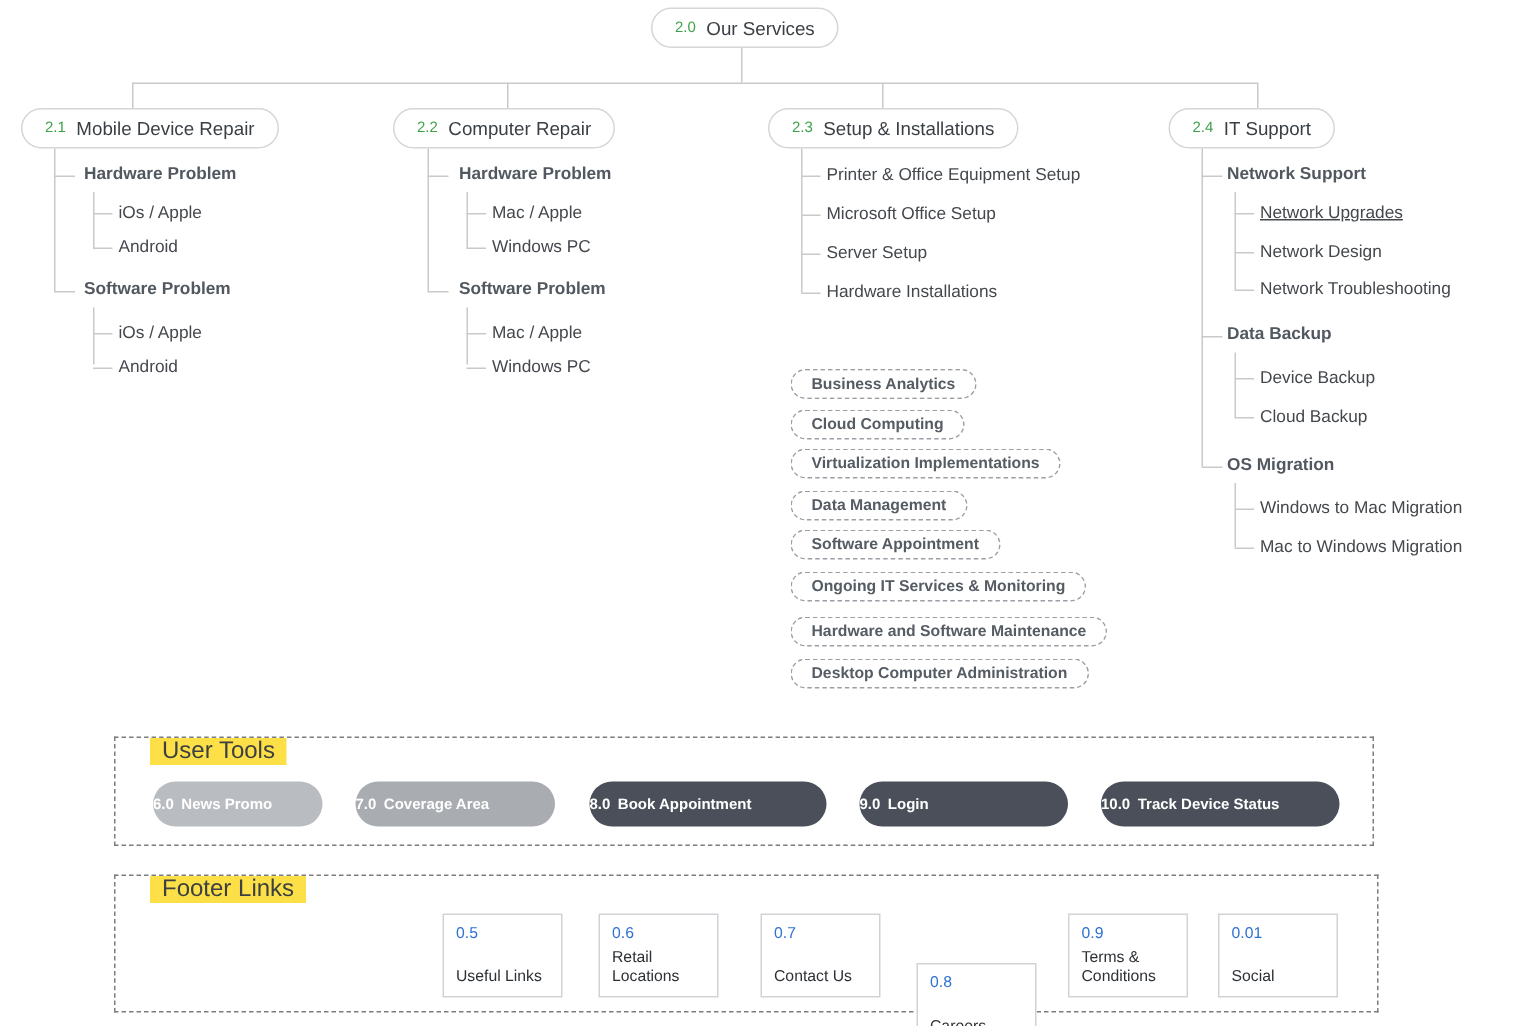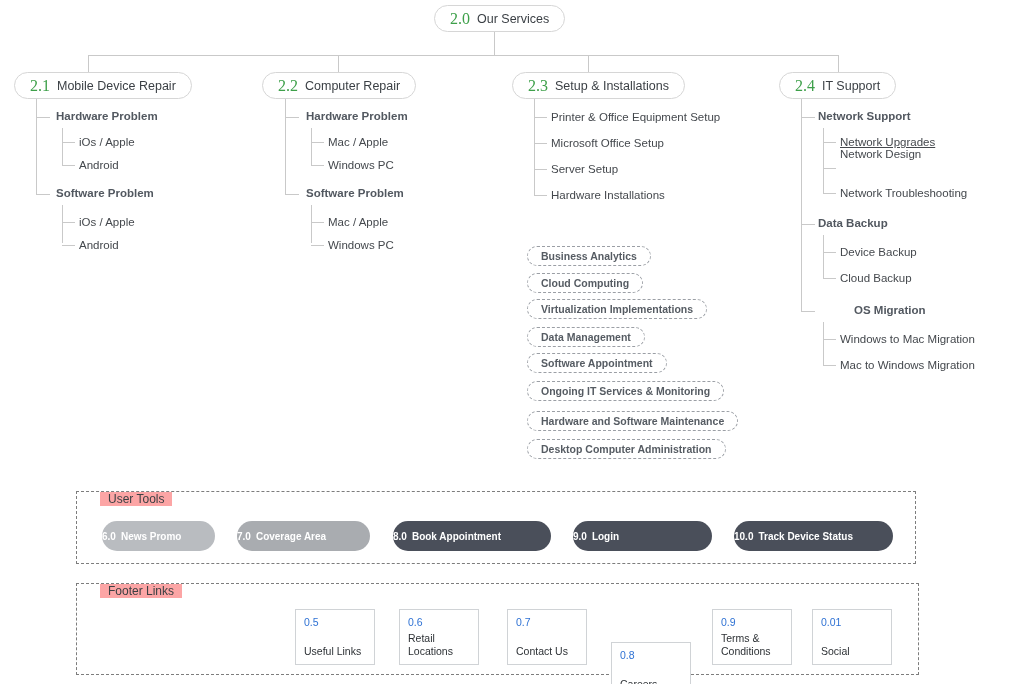--- a/index.html
+++ b/index.html
@@ -26,22 +26,21 @@
     padding: 0 15px;
     border: 1px solid #d6d6d6;
     border-radius: 14px;
     background: #ffffff;
     font-size: 12.5px;
     white-space: nowrap;
     box-sizing: border-box;
   }
   .node .num {
     color: #3ea04a;
-    font-size: 16px;
-    font-family: Liberation Serif, serif;
+    font-size: 10px;
   }
   .node .lbl {
     color: #3a3f44;
     font-size: 12.5px;
   }
 
   
   .branch {
     position: absolute;
     font-size: 11.5px;
@@ -92,23 +91,23 @@
   }
 
   
   .group {
     position: absolute;
     border: 1px dashed #7d7d7d;
     box-sizing: border-box;
   }
   .group-legend {
     position: absolute;
-    background: #fca5a5;
+    background: #fde047;
     padding: 0 8px;
-    font-size: 12px;
+    font-size: 16px;
     color: #3c4043;
     white-space: nowrap;
   }
 
   
   .toolpill {
     position: absolute;
     display: flex;
     align-items: center;
     justify-content: flex-start;
@@ -218,27 +217,27 @@
 <div class="node" style="left:779px; top:72px;">
   <span class="num">2.4</span>
   <span class="lbl">IT Support</span>
 </div>
 <div class="vline" style="left:801px; top:99px; height:212px;"></div>
 <div class="hline" style="left:801px; top:117px; width:14px;"></div>
 <div class="hline" style="left:801px; top:224px; width:14px;"></div>
 <div class="hline" style="left:801px; top:311px; width:14px;"></div>
 <div class="branch lv1" style="left:818px; top:110px;">Network Support</div>
 <div class="branch lv1" style="left:818px; top:217px;">Data Backup</div>
-<div class="branch lv1" style="left:818px; top:304px;margin-left:36px;">OS Migration</div>
+<div class="branch lv1" style="left:818px; top:304px;">OS Migration</div>
 <div class="vline" style="left:823px; top:128px; height:65px;"></div>
 <div class="hline" style="left:823px; top:142px; width:13px;"></div>
 <div class="hline" style="left:823px; top:168px; width:13px;"></div>
 <div class="hline" style="left:823px; top:193px; width:13px;"></div>
 <div class="branch lv2" style="left:840px; top:136px;text-decoration:underline;">Network Upgrades</div>
-<div class="branch lv2" style="left:840px; top:148px;">Network Design</div>
+<div class="branch lv2" style="left:840px; top:162px;">Network Design</div>
 <div class="branch lv2" style="left:840px; top:187px;">Network Troubleshooting</div>
 <div class="vline" style="left:823px; top:235px; height:43px;"></div>
 <div class="hline" style="left:823px; top:252px; width:13px;"></div>
 <div class="hline" style="left:823px; top:278px; width:13px;"></div>
 <div class="branch lv2" style="left:840px; top:246px;">Device Backup</div>
 <div class="branch lv2" style="left:840px; top:272px;">Cloud Backup</div>
 <div class="vline" style="left:823px; top:322px; height:43px;"></div>
 <div class="hline" style="left:823px; top:339px; width:13px;"></div>
 <div class="hline" style="left:823px; top:365px; width:13px;"></div>
 <div class="branch lv2" style="left:840px; top:333px;">Windows to Mac Migration</div>

